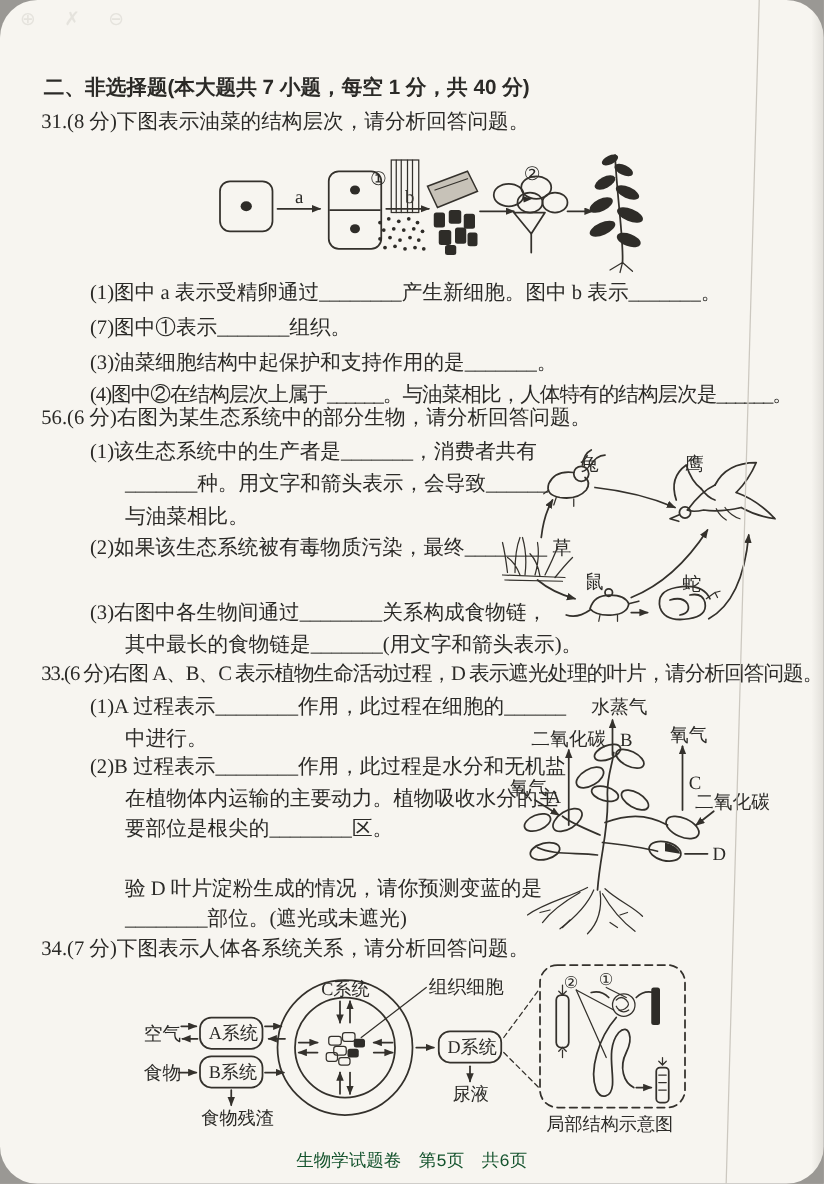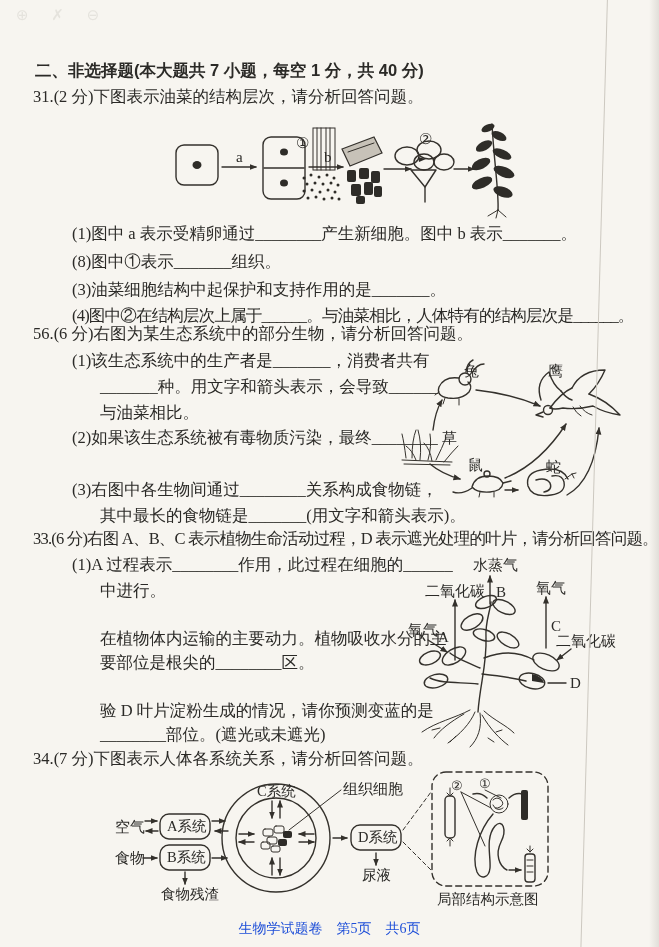--- a/index.html
+++ b/index.html
@@ -1,47 +1,48 @@
 <!DOCTYPE html>
 <html><head>
 <meta charset="utf-8">
 <style>
   html,body{margin:0;padding:0;background:#9a9894;}
   .page{
     position:relative;width:659px;height:947px;margin:0 auto;
     background:#f7f5f0;overflow:hidden;
     font-family:"Liberation Serif","DejaVu Serif",serif;
     color:#2b2a27;
+    border-radius:30px;
   }
   .ln{position:absolute;white-space:nowrap;font-size:16.5px;line-height:20px;}
   .hd{font-family:"Liberation Sans","DejaVu Sans",sans-serif;font-weight:bold;font-size:16.5px;}
   .tight{letter-spacing:-0.8px;}
   .marks{position:absolute;left:16px;top:6px;color:#e5e3dd;font-size:15px;letter-spacing:9px;
          font-family:"DejaVu Sans",sans-serif;}
-  .footer{position:absolute;left:0;right:0;top:920px;text-align:center;font-size:14px;color:#1d4ed8;}
+  .footer{position:absolute;left:0;right:0;top:920px;text-align:center;font-size:14px;color:#14532d;font-family:Liberation Mono, monospace;}
   .fold{position:absolute;left:607px;top:-4px;width:1px;height:980px;background:#ccc8c0;
         transform:rotate(1.6deg);transform-origin:top center;}
   .edge{position:absolute;right:0;top:0;width:10px;height:947px;
         background:linear-gradient(to right,rgba(90,85,75,0),rgba(90,85,75,0.14));}
   svg{position:absolute;overflow:visible;}
   svg text{font-family:"Liberation Serif","DejaVu Serif",serif;fill:#2b2a27;}
   .sk{stroke:#34312c;fill:none;stroke-width:1.4;stroke-linecap:round;stroke-linejoin:round;}
   .skt{stroke:#34312c;fill:none;stroke-width:1;stroke-linecap:round;}
   .ink{fill:#2e2c28;stroke:none;}
 </style>
 </head>
 <body>
 
 <div class="page">
 
   <div class="marks">⊕ ✗ ⊖</div>
 
   <div class="ln hd" style="left:35px;top:60px">二、非选择题(本大题共 7 小题，每空 1 分，共 40 分)</div>
 
-  <div class="ln" style="left:33px;top:87px">31.(2 分)下图表示油菜的结构层次，请分析回答问题。</div>
+  <div class="ln" style="left:33px;top:87px">31.(8 分)下图表示油菜的结构层次，请分析回答问题。</div>
 
   <svg style="left:168px;top:112px" width="360" height="106" viewBox="0 0 360 106">
     <defs>
       <marker id="ah1" markerWidth="9" markerHeight="8" refX="6.5" refY="3" orient="auto" markerUnits="userSpaceOnUse">
         <path d="M0,0 L7.5,3 L0,6 Z" fill="#34312c"></path>
       </marker>
     </defs>
     <g>
       <rect class="sk" x="8" y="33" width="42" height="40" rx="8"></rect>
       <ellipse class="ink" cx="29" cy="53" rx="4.5" ry="4"></ellipse>
@@ -121,21 +122,21 @@
       <ellipse class="ink" cx="334" cy="42" rx="10" ry="4.5" transform="rotate(24 334 42)"></ellipse>
       <ellipse class="ink" cx="313" cy="52" rx="10" ry="5" transform="rotate(-26 313 52)"></ellipse>
       <ellipse class="ink" cx="336" cy="60" rx="11" ry="5" transform="rotate(22 336 60)"></ellipse>
       <ellipse class="ink" cx="314" cy="71" rx="11" ry="5" transform="rotate(-24 314 71)"></ellipse>
       <ellipse class="ink" cx="335" cy="80" rx="10" ry="5" transform="rotate(20 335 80)"></ellipse>
       <path class="skt" d="M330,98 l-10,6 M330,98 l8,7 M330,98 l-2,8"></path>
     </g>
   </svg>
 
   <div class="ln" style="left:72px;top:224px">(1)图中 a 表示受精卵通过________产生新细胞。图中 b 表示_______。</div>
-  <div class="ln" style="left:72px;top:252px">(8)图中①表示_______组织。</div>
+  <div class="ln" style="left:72px;top:252px">(7)图中①表示_______组织。</div>
   <div class="ln" style="left:72px;top:280px">(3)油菜细胞结构中起保护和支持作用的是_______。</div>
   <div class="ln tight" style="left:72px;top:306px">(4)图中②在结构层次上属于______。与油菜相比，人体特有的结构层次是______。</div>
 
   <div class="ln" style="left:33px;top:324px">56.(6 分)右图为某生态系统中的部分生物，请分析回答问题。</div>
   <div class="ln" style="left:72px;top:351px">(1)该生态系统中的生产者是_______，消费者共有</div>
   <div class="ln" style="left:100px;top:377px">_______种。用文字和箭头表示，会导致______</div>
   <div class="ln" style="left:100px;top:403px">与油菜相比。</div>
   <div class="ln" style="left:72px;top:428px">(2)如果该生态系统被有毒物质污染，最终________</div>
   <div class="ln" style="left:72px;top:480px">(3)右图中各生物间通过________关系构成食物链，</div>
   <div class="ln" style="left:100px;top:506px">其中最长的食物链是_______(用文字和箭头表示)。</div>
@@ -188,20 +189,21 @@
     <path class="sk" d="M28,116 Q40,126 58,131" marker-end="url(#ah2)"></path>
     <path class="sk" d="M74,42 Q110,46 138,58" marker-end="url(#ah2)"></path>
     <path class="sk" d="M103,130 Q138,116 164,76" marker-end="url(#ah2)"></path>
     <path class="sk" d="M103,142 L116,142" marker-end="url(#ah2)"></path>
     <path class="sk" d="M165,147 Q192,132 197,80" marker-end="url(#ah2)"></path>
   </svg>
 
   <div class="ln tight" style="left:33px;top:529px">33.(6 分)右图 A、B、C 表示植物生命活动过程，D 表示遮光处理的叶片，请分析回答问题。</div>
   <div class="ln" style="left:72px;top:555px">(1)A 过程表示________作用，此过程在细胞的______</div>
   <div class="ln" style="left:100px;top:581px">中进行。</div>
+  <div class="ln" style="left:72px;top:603px">(2)B 过程表示________作用，此过程是水分和无机盐</div>
   <div class="ln" style="left:100px;top:653px">要部位是根尖的________区。</div>
   <div class="ln" style="left:100px;top:629px">在植物体内运输的主要动力。植物吸收水分的主</div>
   <div class="ln" style="left:100px;top:701px">验 D 叶片淀粉生成的情况，请你预测变蓝的是</div>
   <div class="ln" style="left:100px;top:725px">________部位。(遮光或未遮光)</div>
 
   <svg style="left:400px;top:552px" width="255" height="200" viewBox="0 0 255 200">
     <defs>
       <marker id="ah3" markerWidth="9" markerHeight="8" refX="6.5" refY="3" orient="auto" markerUnits="userSpaceOnUse">
         <path d="M0,0 L7.5,3 L0,6 Z" fill="#34312c"></path>
       </marker>

